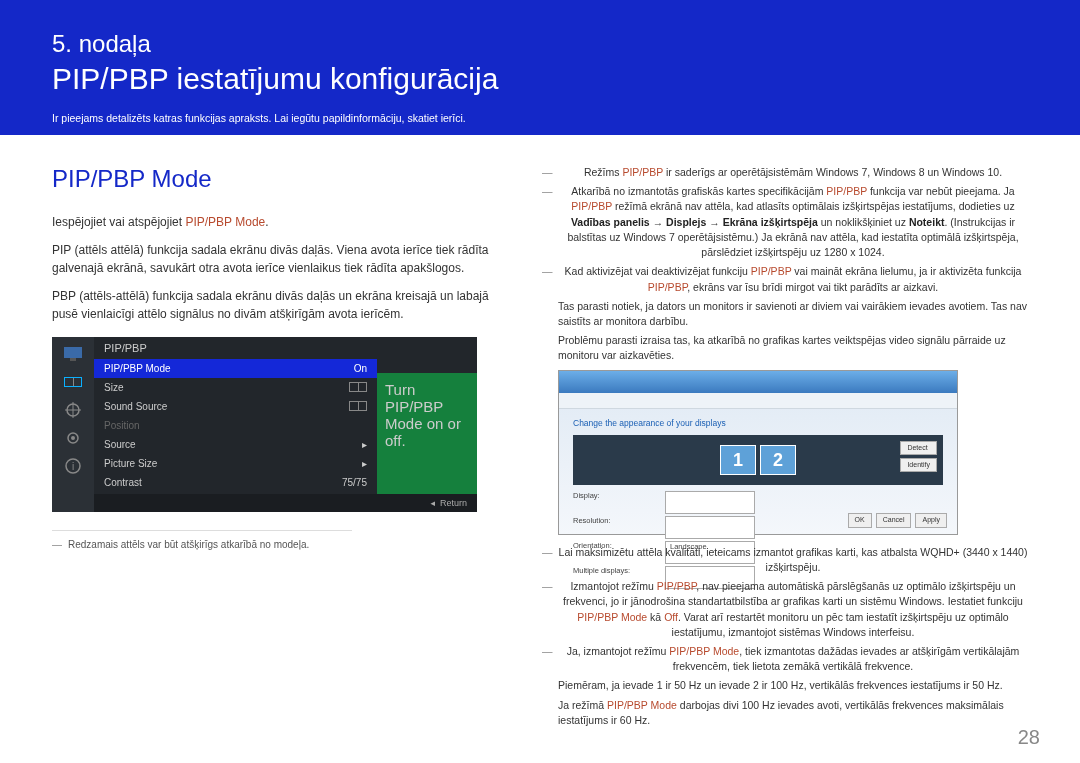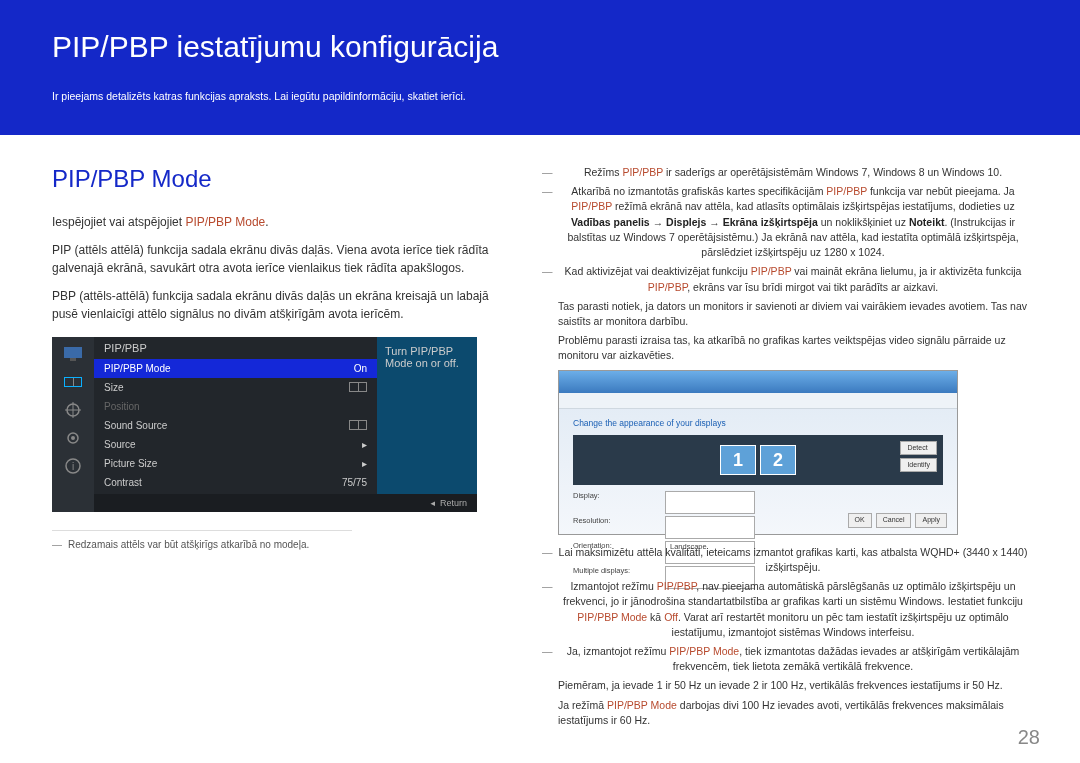--- a/index.html
+++ b/index.html
@@ -20,21 +20,21 @@
     height: 135px;
   }
   .chapter {
     font-size: 24px;
     font-weight: 300;
     margin-bottom: 4px;
   }
   .title {
     font-size: 30px;
     font-weight: 300;
-    margin-bottom: 26px;
+    margin-bottom: 16px;
   }
   .header-sub {
     font-size: 10.5px;
     font-weight: 300;
   }
   .content {
     display: flex;
     padding: 30px 52px 0 52px;
     gap: 40px;
   }
@@ -79,24 +79,25 @@
   .osd-main { flex: 1; }
   .osd-header { padding: 5px 10px; font-size: 11px; }
   .osd-row {
     display: flex; justify-content: space-between;
     padding: 4px 10px; font-size: 10px;
   }
   .osd-row.sel { background: #1428d8; color: #fff; }
   .osd-row.dim { color: #666; }
   .osd-tip {
     width: 100px;
-    background: #0c4a6e;
+    background: #15803d;
     padding: 8px;
-    font-size: 11px;
+    font-size: 15px;
     color: #ccc;
+    margin-top: 36px;
   }
   .osd-footer {
     position: absolute; bottom: 0; right: 0;
     font-size: 9px; color: #aaa;
     padding: 4px 10px;
     background: #1a1d21;
     width: calc(100% - 42px);
     text-align: right;
   }
   .pbp-glyph {
@@ -174,20 +175,21 @@
     position: absolute;
     bottom: 14px; right: 40px;
     font-size: 20px;
     color: #888;
   }
 </style>
 </head>
 <body>
 
 <div class="header">
+  <div class="chapter">5. nodaļa</div>
   <div class="title">PIP/PBP iestatījumu konfigurācija</div>
   <div class="header-sub">Ir pieejams detalizēts katras funkcijas apraksts. Lai iegūtu papildinformāciju, skatiet ierīci.</div>
 </div>
 
 <div class="content">
   <div class="left-col">
     <div class="section-title">PIP/PBP Mode</div>
     <div class="para">
       <span>Iespējojiet vai atspējojiet </span><span class="highlight">PIP/PBP Mode</span><span>.</span>
     </div>
@@ -228,27 +230,27 @@
       <div class="osd-main">
         <div class="osd-header">PIP/PBP</div>
         <div class="osd-row sel">
           <span>PIP/PBP Mode</span>
             <span>On</span>
         </div>
         <div class="osd-row">
           <span>Size</span>
             <span class="pbp-glyph"></span>
         </div>
+        <div class="osd-row">
+          <span>Sound Source</span>
+            <span class="pbp-glyph"></span>
+        </div>
         <div class="osd-row dim">
           <span>Position</span>
             <span></span>
-        </div>
-        <div class="osd-row">
-          <span>Sound Source</span>
-            <span class="pbp-glyph"></span>
         </div>
         <div class="osd-row">
           <span>Source</span>
             <span>▸</span>
         </div>
         <div class="osd-row">
           <span>Picture Size</span>
             <span>▸</span>
         </div>
         <div class="osd-row">

